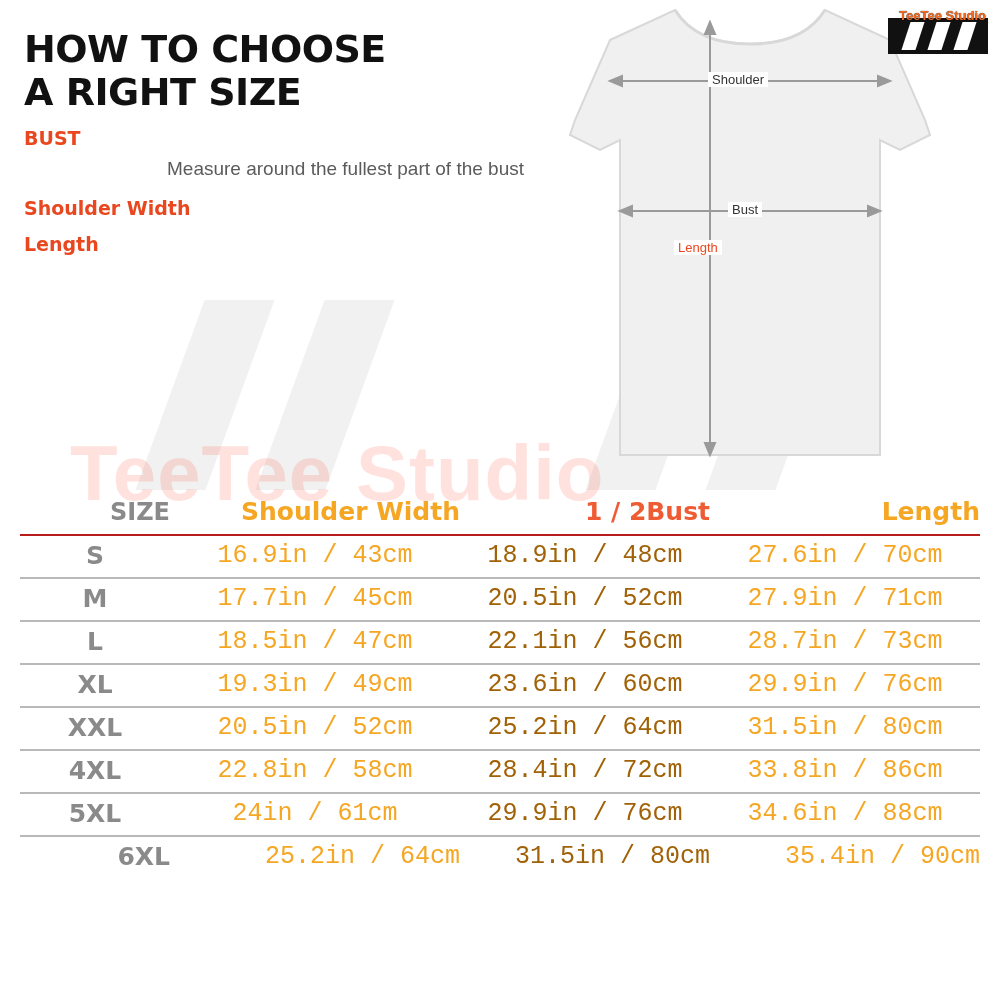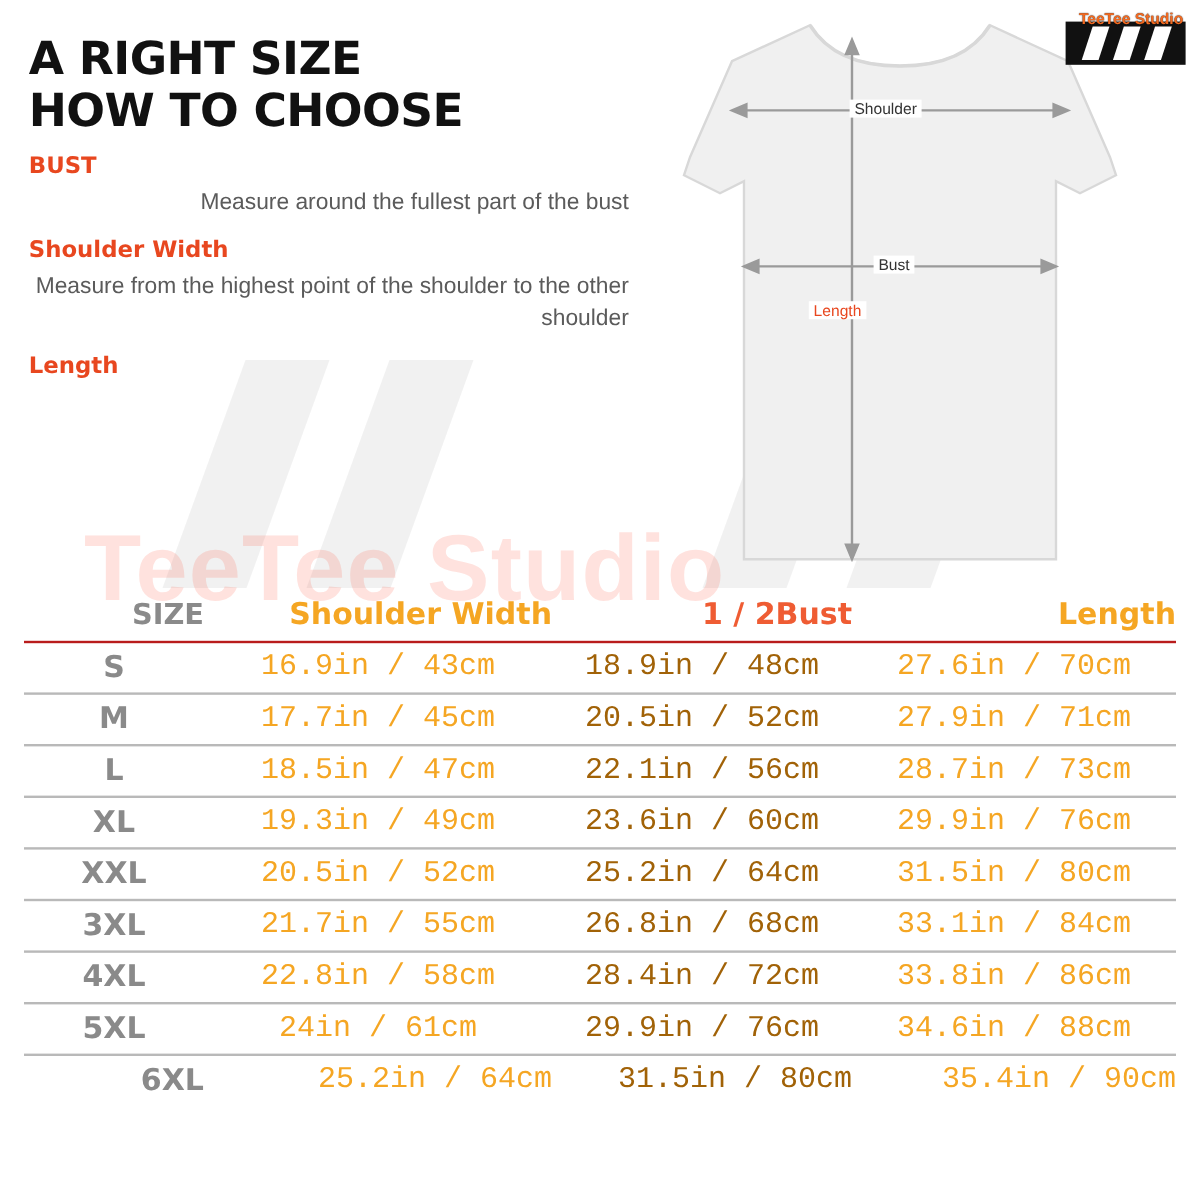--- a/index.html
+++ b/index.html
@@ -121,21 +121,21 @@
     color: #5b5b5b;
     margin: 0;
     max-width: 500px;
     text-align: right;
   }
 
   
   #shirt {
     position: absolute;
     left: 500px;
-    top: 11px;
+    top: 0px;
     width: 500px;
     height: 470px;
     z-index: 2;
   }
   #shirt svg { display: block; }
   .meas-label {
     position: absolute;
     font-size: 13px;
     color: #333;
     background: #ffffff;
@@ -204,32 +204,31 @@
   <div class="logo-box">
     <div class="logo-slash a"></div>
     <div class="logo-slash b"></div>
     <div class="logo-slash c"></div>
   </div>
   <div class="logo-text">TeeTee Studio</div>
 </div>
 
 <div id="info">
   <div class="headline">
+    <div>HOW TO CHOOSE</div>
     <div>A RIGHT SIZE</div>
-    <div>HOW TO CHOOSE</div>
   </div>
 
   <div class="section">
     <p class="section-title">BUST</p>
     <p class="section-desc">Measure around the fullest part of the bust</p>
   </div>
 
   <div class="section">
     <p class="section-title">Shoulder Width</p>
-    <p class="section-desc">Measure from the highest point of the shoulder to the other shoulder</p>
   </div>
 
   <div class="section">
     <p class="section-title">Length</p>
   </div>
 </div>
 
 <div id="shirt">
   <svg width="500" height="470" viewBox="0 0 500 470">
 
@@ -303,26 +302,20 @@
       <td class="bust-cell">23.6in / 60cm</td>
       <td>29.9in / 76cm</td>
     </tr>
     <tr>
       <td class="size-cell">XXL</td>
       <td>20.5in / 52cm</td>
       <td class="bust-cell">25.2in / 64cm</td>
       <td>31.5in / 80cm</td>
     </tr>
     <tr>
-      <td class="size-cell">3XL</td>
-      <td>21.7in / 55cm</td>
-      <td class="bust-cell">26.8in / 68cm</td>
-      <td>33.1in / 84cm</td>
-    </tr>
-    <tr>
       <td class="size-cell">4XL</td>
       <td>22.8in / 58cm</td>
       <td class="bust-cell">28.4in / 72cm</td>
       <td>33.8in / 86cm</td>
     </tr>
     <tr>
       <td class="size-cell">5XL</td>
       <td>24in / 61cm</td>
       <td class="bust-cell">29.9in / 76cm</td>
       <td>34.6in / 88cm</td>

